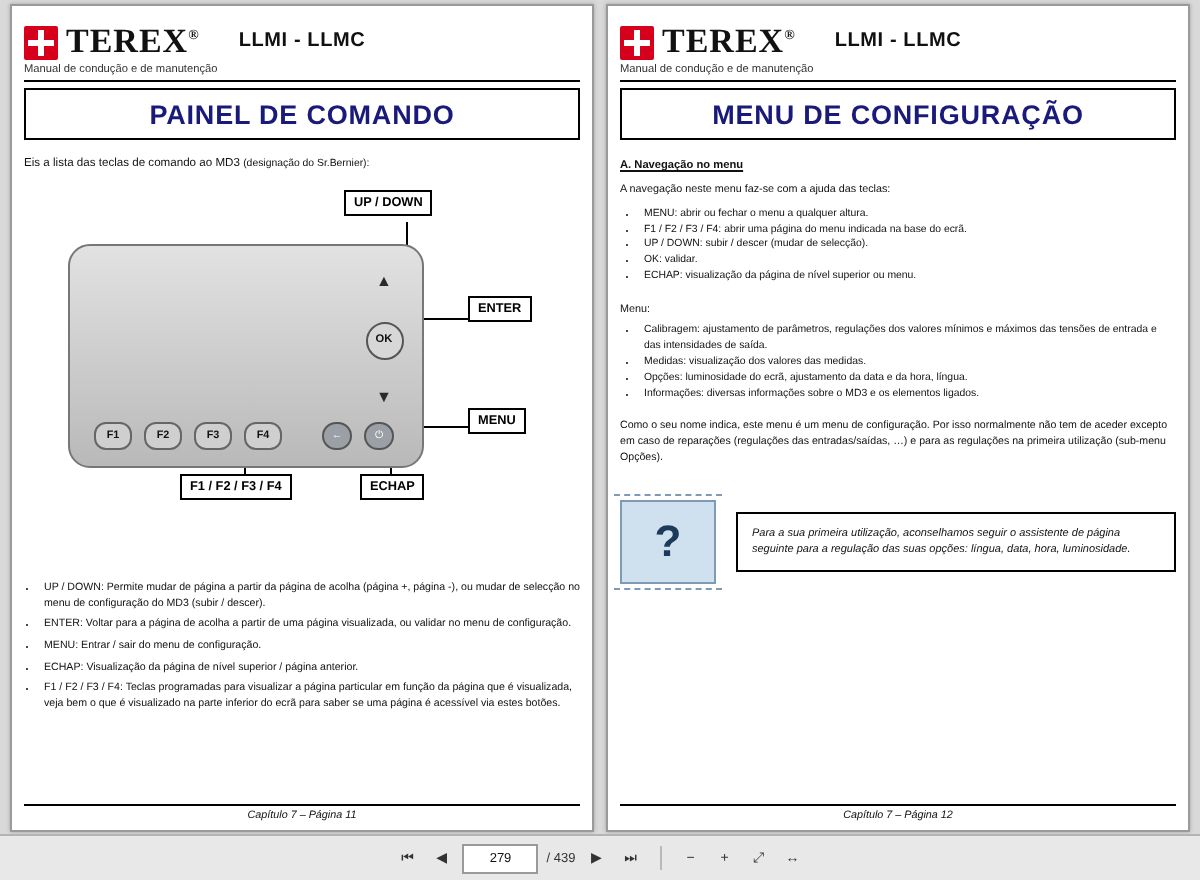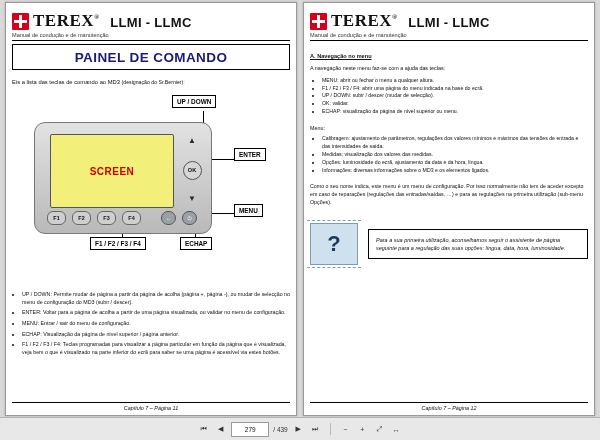--- a/index.html
+++ b/index.html
@@ -33,21 +33,21 @@
   }
   .logo-mark:before{left:7px;top:2px;width:3px;height:13px;}
   .logo-mark:after{left:2px;top:7px;width:13px;height:3px;}
   .logo-text{
     font-family:"Liberation Serif", serif;
     font-weight:bold;font-size:17px;letter-spacing:.5px;color:#111;
   }
   .logo-text sup{font-size:7px;vertical-align:super;}
   .hdr-title{
     position:absolute;left:0;right:0;top:6px;text-align:center;
-    font-size:13px;font-weight:bold;color:#111;letter-spacing:.3px;
+    font-size:10px;font-weight:bold;color:#111;letter-spacing:.3px;
   }
   .hdr-sub{
     position:absolute;left:0;top:23px;font-size:5.6px;color:#333;
   }
   .hdr-rule{position:absolute;left:0;right:0;top:31px;border-top:1px solid #000;}
 
   
   .title-box{
     margin-top:1px;border:1.2px solid #000;height:24px;
     display:flex;align-items:center;justify-content:center;
@@ -200,23 +200,20 @@
           <div class="callout c-f14">F1 / F2 / F3 / F4</div>
           <div class="callout c-echap">ECHAP</div>
 
           <div class="lead" style="left:191px;top:22px;width:1px;height:22px;"></div>
           <div class="lead" style="left:178px;top:70px;width:44px;height:1px;"></div>
           <div class="lead" style="left:186px;top:124px;width:36px;height:1px;"></div>
           <div class="lead" style="left:110px;top:136px;width:1px;height:12px;"></div>
           <div class="lead" style="left:183px;top:136px;width:1px;height:12px;"></div>
 
           <div class="console">
-            <div class="screen">
-              <span>SCREEN</span>
-            </div>
             <div class="btn-row">
               <div class="fbtn">F1</div>
               <div class="fbtn">F2</div>
               <div class="fbtn">F3</div>
               <div class="fbtn">F4</div>
               <div style="width:8px"></div>
               <div class="rbtn">←</div>
               <div class="rbtn">⏻</div>
             </div>
             <div class="navpad">
@@ -245,20 +242,23 @@
         <div class="hdr">
           <div class="logo">
             <div class="logo-mark"></div>
             <div class="logo-text"><span>TEREX</span><sup>®</sup></div>
           </div>
           <div class="hdr-title">LLMI - LLMC</div>
           <div class="hdr-sub">Manual de condução e de manutenção</div>
           <div class="hdr-rule"></div>
         </div>
 
+        <div class="title-box">
+          <span>MENU DE CONFIGURAÇÃO</span>
+        </div>
 
         <div class="sec-a">A. Navegação no menu</div>
 
         <div class="para">A navegação neste menu faz-se com a ajuda das teclas:</div>
 
         <ul class="tight">
           <li>MENU: abrir ou fechar o menu a qualquer altura.</li>
           <li>F1 / F2 / F3 / F4: abrir uma página do menu indicada na base do ecrã.</li>
           <li>UP / DOWN: subir / descer (mudar de selecção).</li>
           <li>OK: validar.</li>

